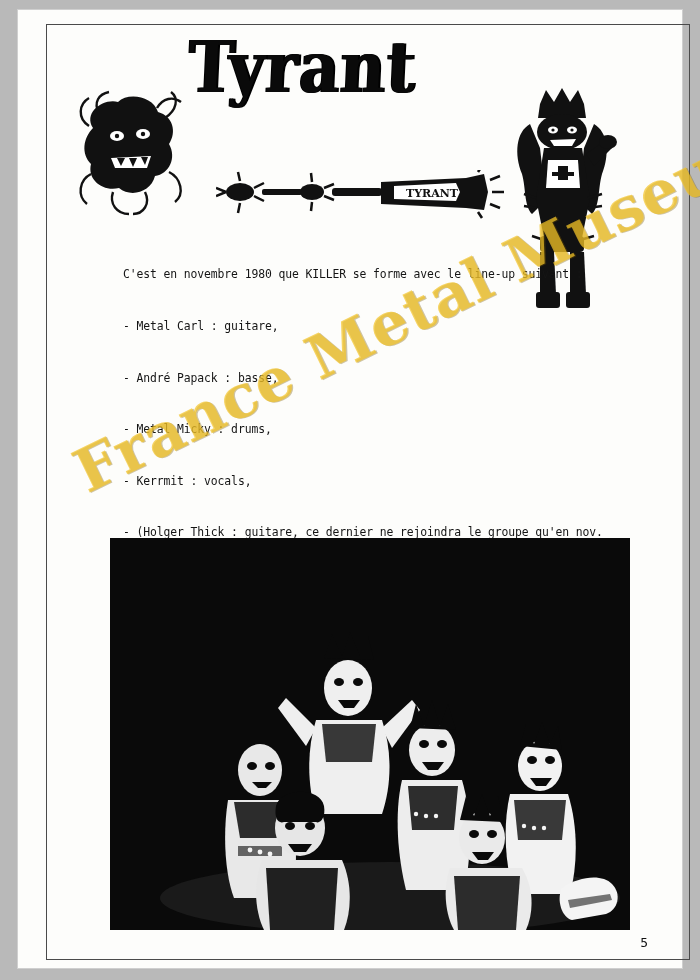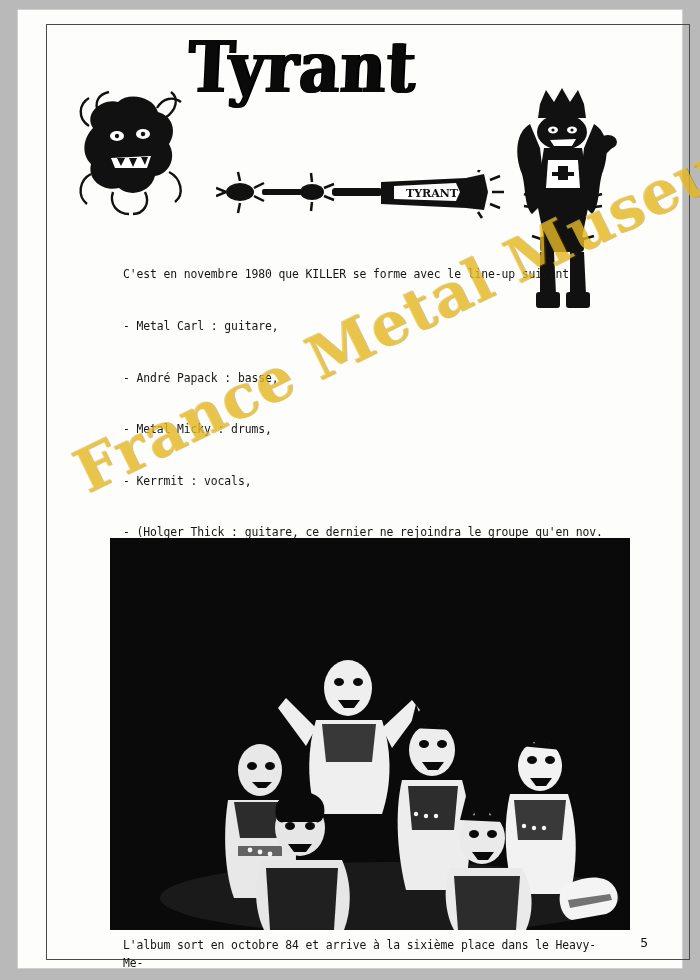--- a/index.html
+++ b/index.html
@@ -239,21 +239,20 @@
     <p>- André Papack : basse,</p>
     <p>- Metal Micky : drums,</p>
     <p>- Kerrmit : vocals,</p>
     <p>- (Holger Thick : guitare, ce dernier ne rejoindra le groupe qu'en nov. 83 ).</p>
     <p>Deux ans après , KILLER change de nom et devient TYRANT, afin de ne</p>
     <p>pas confondre avec le groupe suisse.</p>
     <p>Après trois mois de négociations, TYRANT signe chez GAMA en juin 84, pour</p>
     <p>trois albums. Les mois suivants, le groupe enregistre son premier LP</p>
     <p>"mean machine" au Spygel studio à Kircheim. Il fut mixé par Manfred Lohse,</p>
     <p>l'ingénieur du son de Udo Lindenberg.</p>
-    <p>L'album sort en octobre 84 et arrive à la sixième place dans le Heavy-Me-</p>
     
     
     
     
     
     
     
   </div>
 
   <div class="photo">

